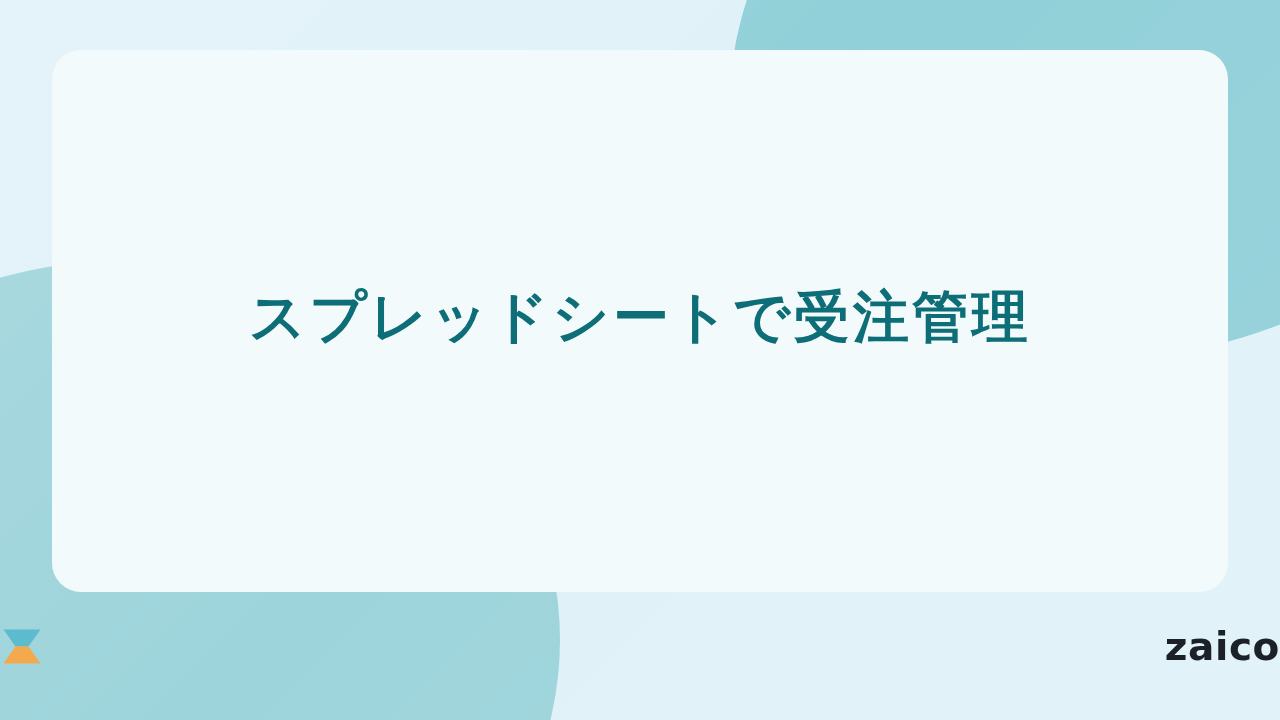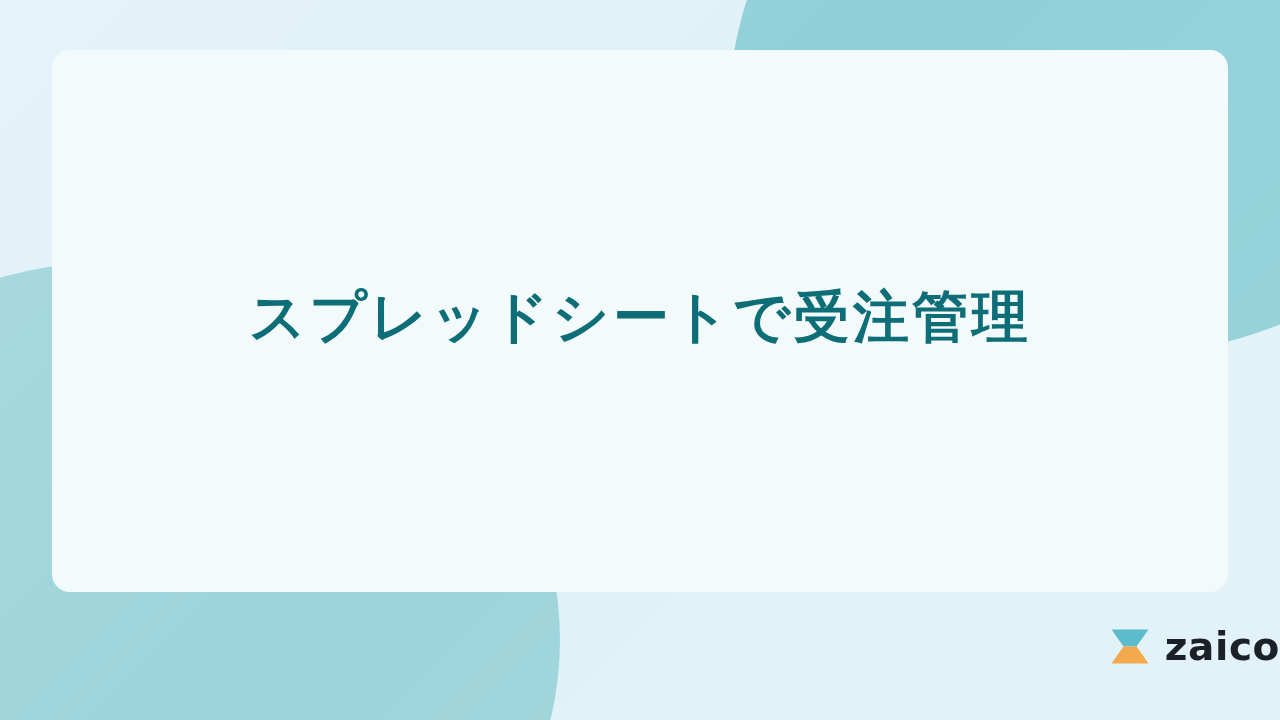--- a/index.html
+++ b/index.html
@@ -63,21 +63,21 @@
   }
 
   
   #content-card {
     position: absolute;
     left: 52px;
     top: 50px;
     width: 1176px;
     height: 542px;
     background: #f2fafb;
-    border-radius: 18px;
+    border-radius: 29px;
     display: flex;
     align-items: center;
     justify-content: center;
   }
 
   #page-title {
     color: #0e6e78;
     font-size: 56px;
     line-height: 1.35;
     font-weight: 700;
@@ -91,21 +91,21 @@
 
   
   #brand-lockup {
     position: absolute;
     left: 0;
     right: 0;
     top: 620px;
     height: 52px;
     display: flex;
     align-items: center;
-    justify-content: flex-end;
+    justify-content: space-between;
     gap: 13px;
   }
 
   #brand-mark {
     width: 44px;
     height: 44px;
     display: block;
   }
 
   #brand-wordmark {

